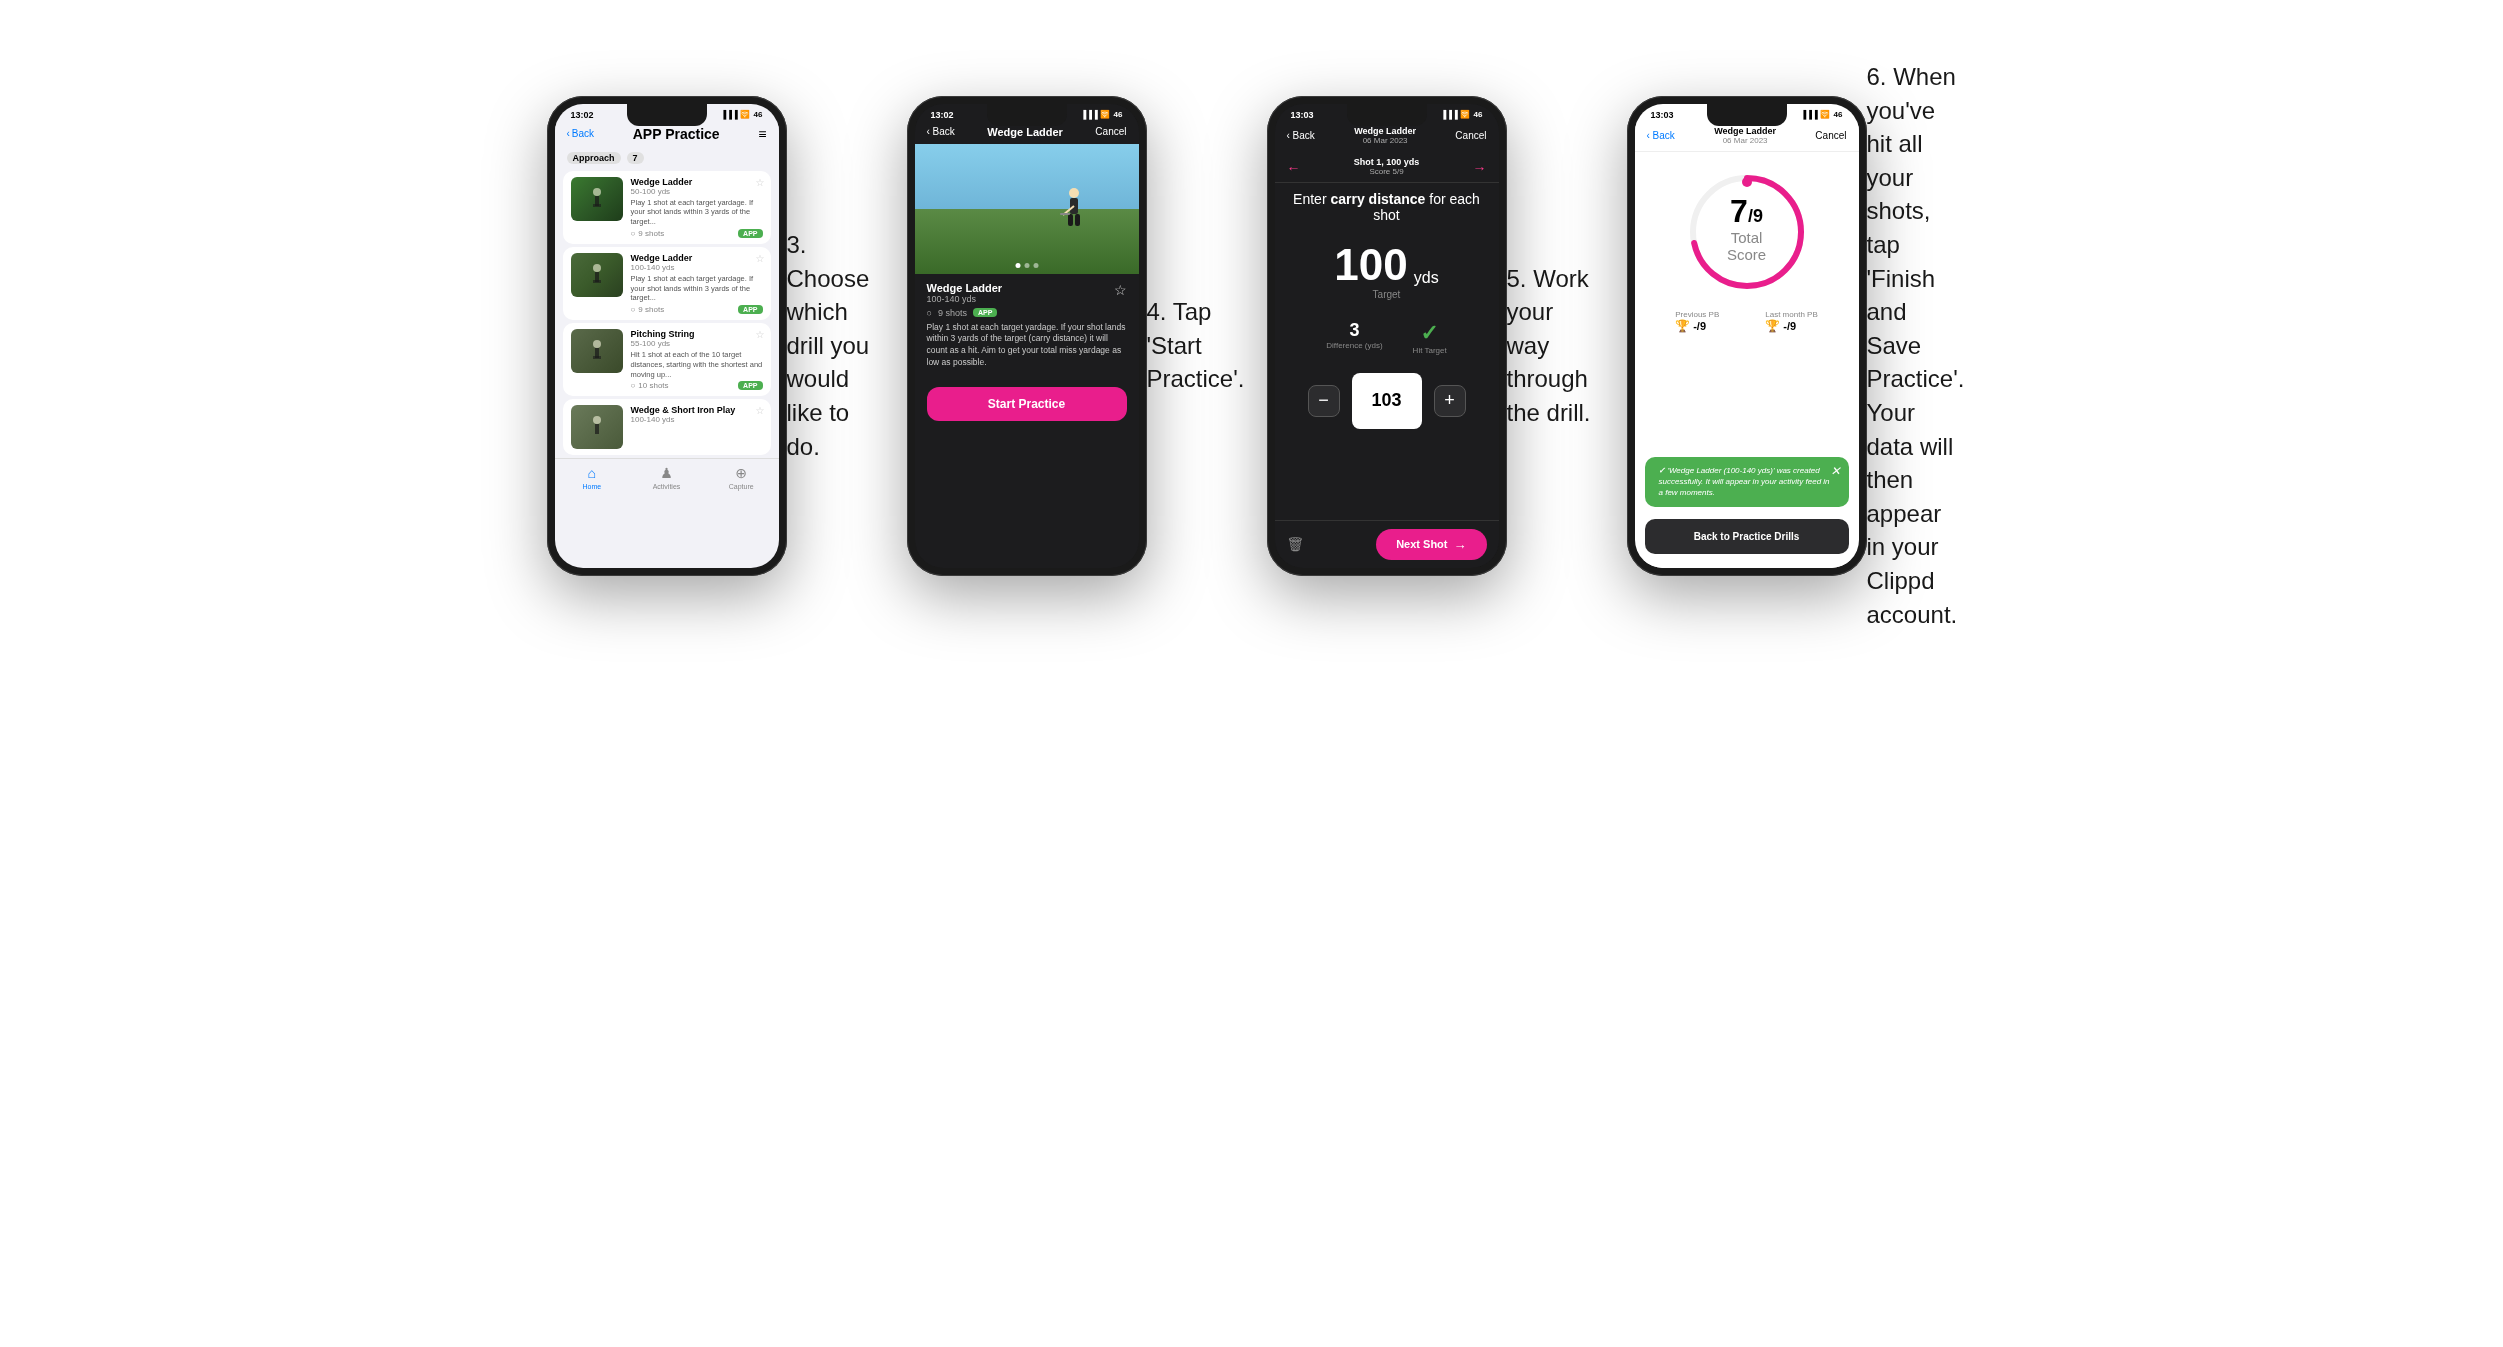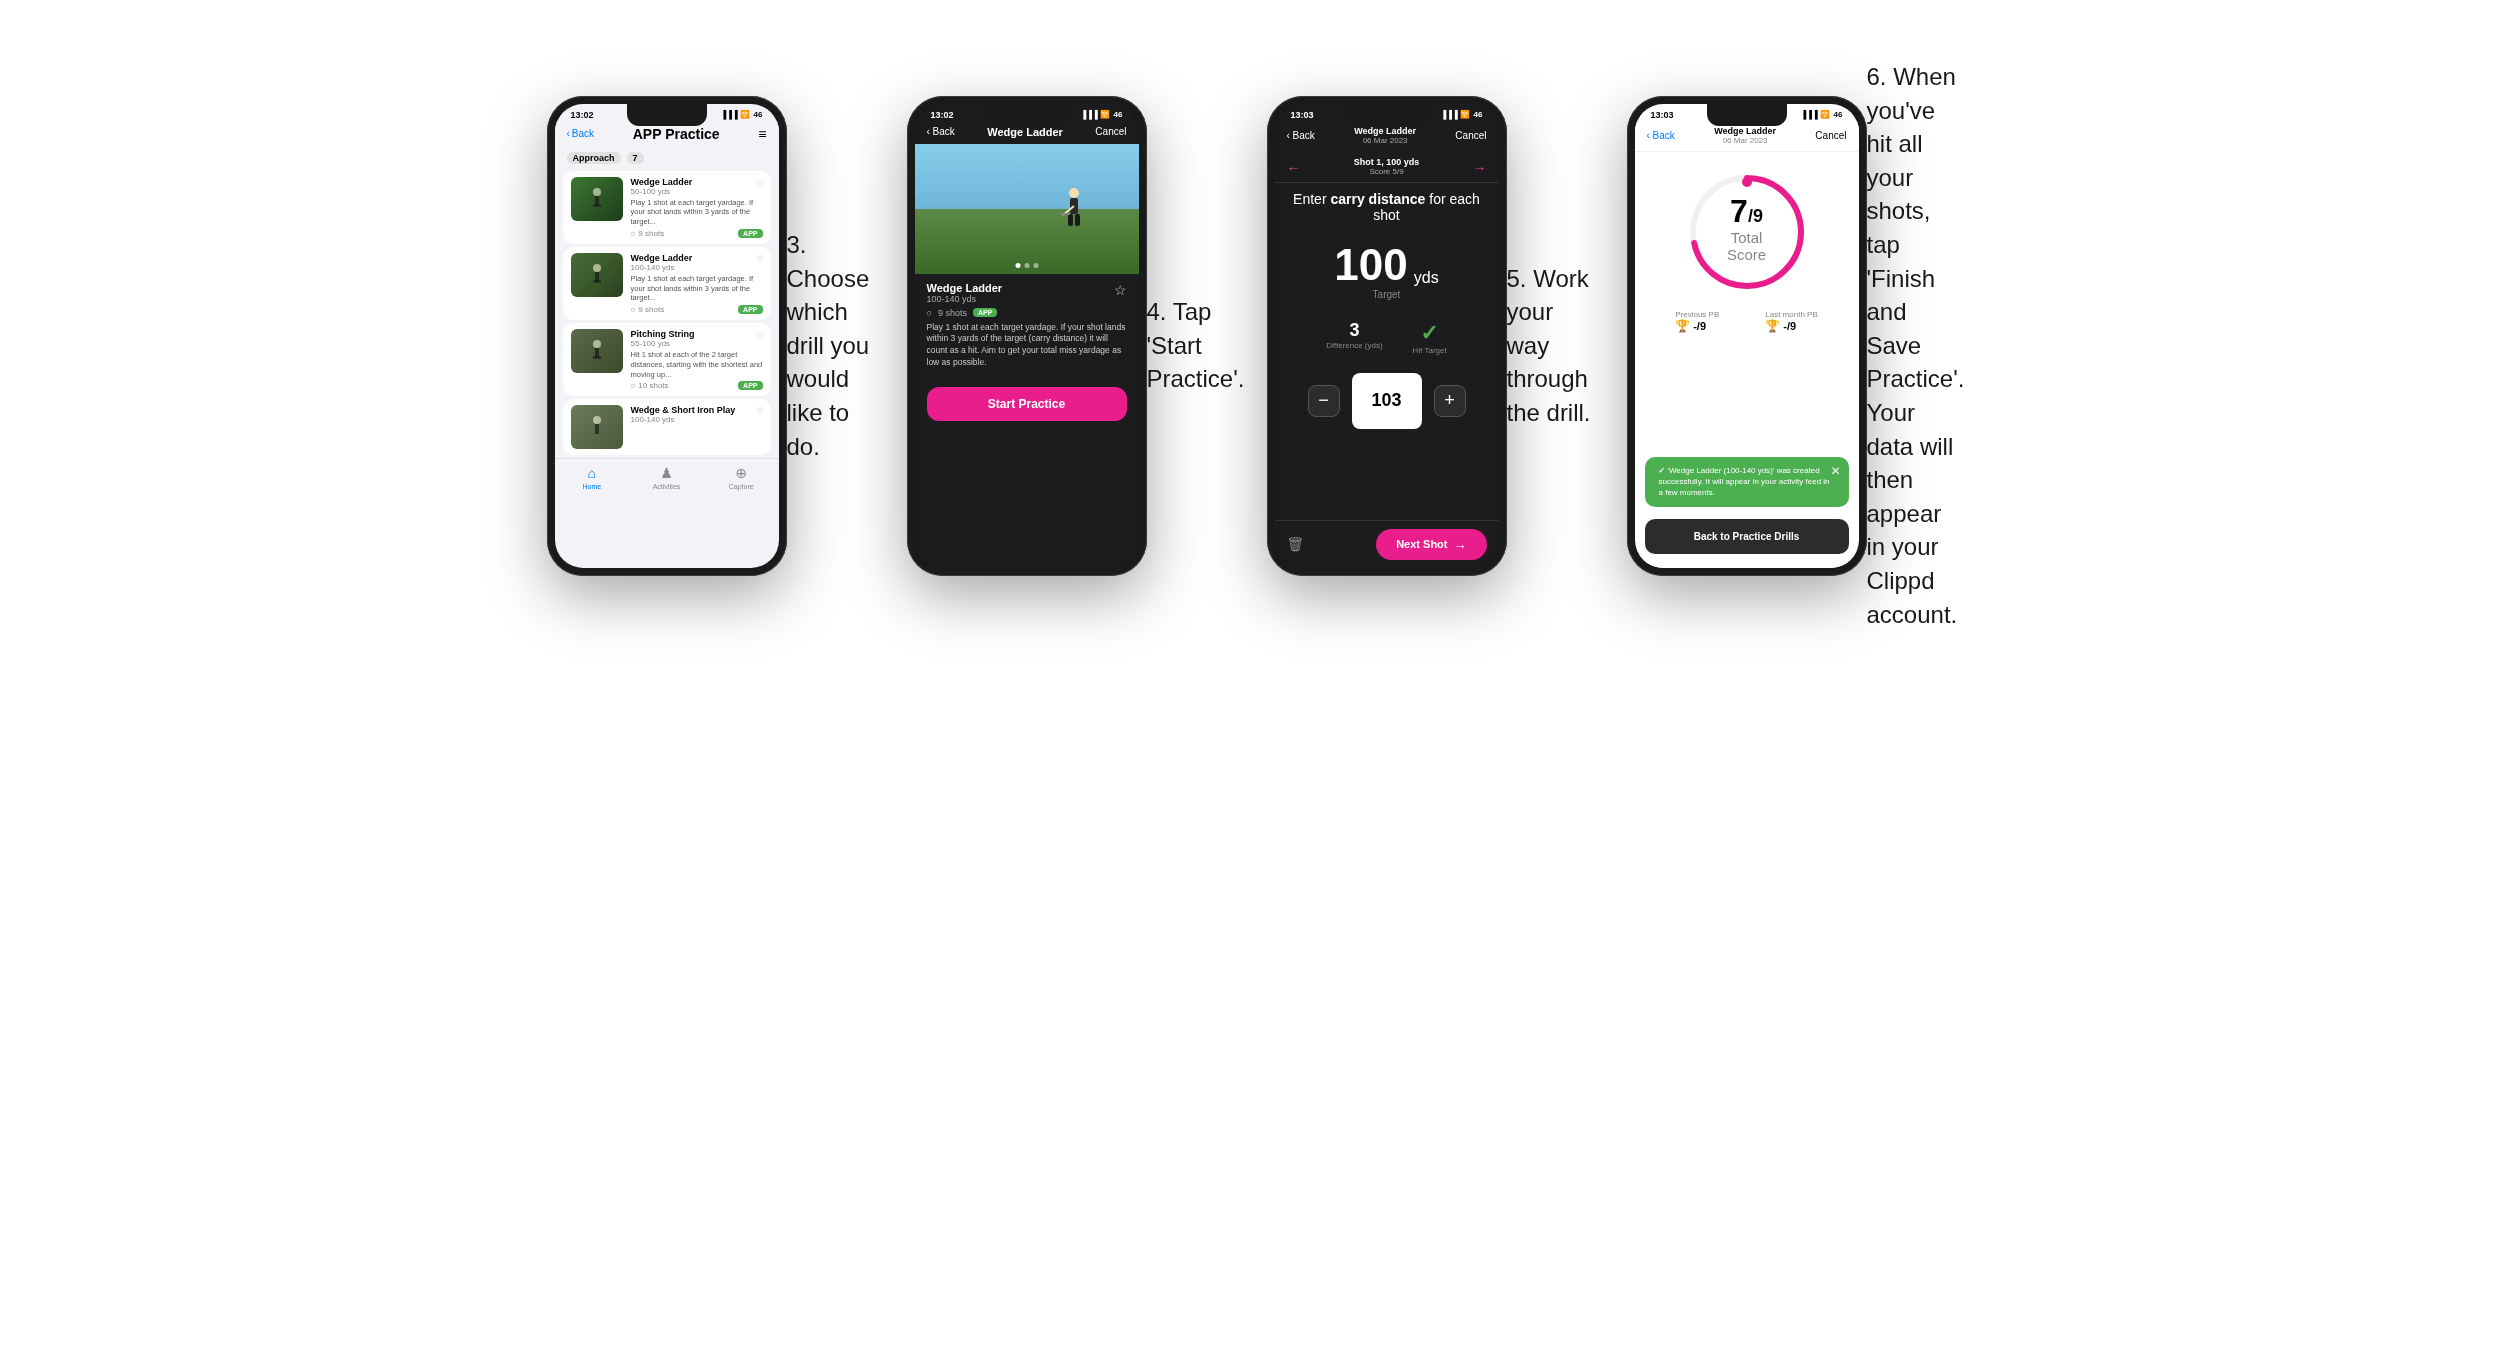--- a/index.html
+++ b/index.html
@@ -385,20 +385,21 @@
     .trophy { font-size: 12px; }
     .success-toast {
       background: #4caf50;
       color: #fff;
       margin: 6px 10px;
       border-radius: 10px;
       padding: 8px 14px;
       font-size: 8px;
       line-height: 1.4;
       position: relative;
+      font-style: italic;
     }
     .toast-close { position: absolute; top: 6px; right: 8px; color: #fff; font-size: 12px; cursor: pointer; }
     .back-to-drills {
       background: #2c2c2e;
       color: #fff;
       font-size: 10px;
       font-weight: 600;
       text-align: center;
       padding: 12px;
       margin: 6px 10px;
@@ -500,21 +501,21 @@
                 <svg width="30" height="30" viewBox="0 0 30 30">
                   <circle cx="15" cy="8" r="4" fill="#f5f5dc" opacity="0.6"></circle>
                   <rect x="13" y="12" width="4" height="10" fill="#1a1a1a" opacity="0.7"></rect>
                   <rect x="11" y="20" width="8" height="3" fill="#1a1a1a" opacity="0.6"></rect>
                 </svg>
               </div>
             </div>
             <div class="drill-info">
               <div class="drill-title">Pitching String</div>
               <div class="drill-yardage">55-100 yds</div>
-              <div class="drill-desc">Hit 1 shot at each of the 2 target distances, starting with the shortest and moving up...</div>
+              <div class="drill-desc">Hit 1 shot at each of the 10 target distances, starting with the shortest and moving up...</div>
               <div class="drill-footer">
                 <span class="shots-count">○ <span>10 shots</span></span>
                 <span class="app-badge">APP</span>
               </div>
             </div>
             <span class="star-icon">☆</span>
           </div>
 
           <div class="drill-item">
             <div class="drill-thumb">

